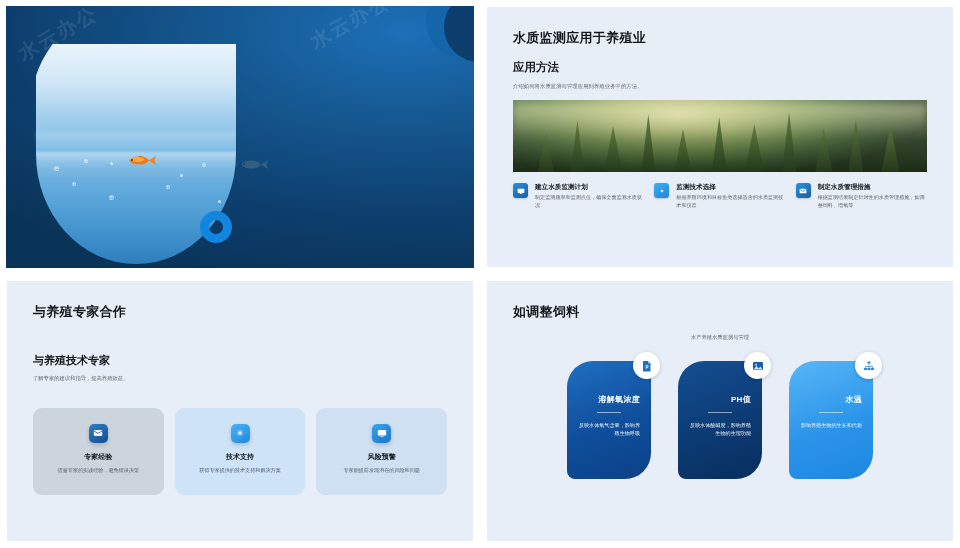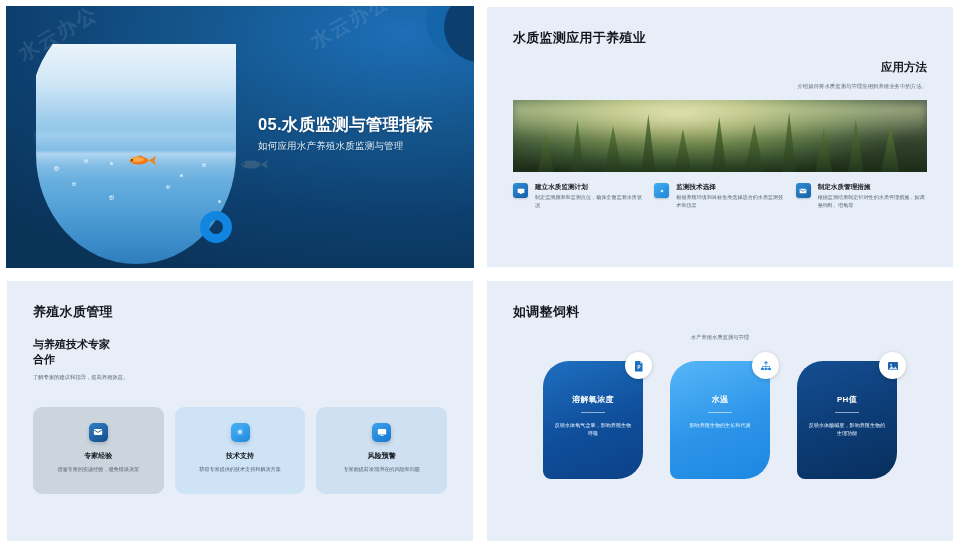--- a/index.html
+++ b/index.html
@@ -90,21 +90,21 @@
     width:100%; height:100%;
     background:#e8eef7;
     position:relative;
     padding:22px 26px;
   }
   .hdr {
     font-size:13px; font-weight:700; color:#14181d; letter-spacing:.3px;
   }
 
   
-  .s2-center { text-align:right; margin-top:13px; }
+  .s2-center { text-align:left; margin-top:13px; }
   .s2-h2 { font-size:11.5px; font-weight:700; color:#14181d; }
   .s2-p  { font-size:5.3px; color:#5b6673; margin-top:8px; letter-spacing:.1px; }
   .photo {
     margin:10px auto 0; width:100%; height:72px;
     background:
       linear-gradient(180deg,rgba(255,255,255,.22),rgba(0,0,0,.18)),
       radial-gradient(60% 90% at 40% 20%, #d9d99a 0%, #9fae62 28%, #5d7c3c 55%, #36542a 78%, #22361b 100%);
     position:relative; overflow:hidden;
   }
   .tree { position:absolute; bottom:0; background:linear-gradient(180deg,#5d7a3a,#23381c);
@@ -121,21 +121,21 @@
   }
   .ico-a { background:linear-gradient(145deg,#2f8fd6,#1560a8); }
   .ico-b { background:linear-gradient(145deg,#43aef3,#1f86d4); }
   .ico-c { background:linear-gradient(145deg,#2f8fd6,#1560a8); }
   .ico svg { width:8px; height:8px; fill:#ffffff; }
   .col-txt { flex:1; }
   .col-h { font-size:6.6px; font-weight:700; color:#14181d; line-height:1.25; }
   .col-p { font-size:5.1px; color:#5b6673; line-height:1.55; margin-top:3px; }
 
   
-  .s3-h2 { font-size:11px; font-weight:700; color:#14181d; line-height:1.35; margin-top:16px; }
+  .s3-h2 { font-size:11px; font-weight:700; color:#14181d; line-height:1.35; margin-top:32px; }
   .s3-p  { font-size:5.3px; color:#5b6673; margin-top:7px; }
   .cards3 { display:flex; gap:11px; margin-top:26px; }
   .card3 {
     flex:1; border-radius:9px; padding:16px 10px 14px;
     text-align:center; height:87px;
     display:flex; flex-direction:column; align-items:center;
   }
   .c3-a { background:#ccd5de; }
   .c3-b { background:#cfe3f7; }
   .c3-c { background:#cfe0f2; }
@@ -147,23 +147,23 @@
   .c3ico svg { width:10px; height:10px; fill:#fff; }
   .c3-h { font-size:7px; font-weight:700; color:#14181d; }
   .c3-p { font-size:5.1px; color:#55606d; line-height:1.6; margin-top:4px; }
 
   
   .s4-center { text-align:center; margin-top:13px; }
   .s4-h2 { font-size:11.5px; font-weight:700; color:#14181d; }
   .s4-p  { font-size:5.3px; color:#5b6673; margin-top:9px; }
   .cards4 { display:flex; justify-content:center; gap:27px; margin-top:20px; }
   .card4 {
-    position:relative; width:100px; height:118px;
+    position:relative; width:84px; height:118px;
     border-radius:26px 8px 26px 8px;
-    padding:33px 11px 0; text-align:center; color:#fff;
+    padding:33px 11px 0; text-align:right; color:#fff;
   }
   .c4-a { background:linear-gradient(160deg,#1f6fc0 0%,#0f4e9b 55%,#0c4187 100%); }
   .c4-b { background:linear-gradient(160deg,#57b6f7 0%,#2c95ea 55%,#1d86df 100%); }
   .c4-c { background:linear-gradient(160deg,#144f93 0%,#0c3b74 55%,#082f5e 100%); }
   .c4badge {
     position:absolute; right:-9px; top:-9px;
     width:27px; height:27px; border-radius:50%;
     background:#ffffff; display:flex; align-items:center; justify-content:center;
     box-shadow:0 1px 4px rgba(0,0,0,.18);
   }
@@ -207,24 +207,20 @@
       <div class="bub" style="left:104px; top:156px; width:3px;  height:3px;"></div>
       <div class="bub" style="left:66px;  top:176px; width:4px;  height:4px;"></div>
       <div class="bub" style="left:160px; top:179px; width:4px;  height:4px;"></div>
       <div class="bub" style="left:103px; top:189px; width:5px;  height:5px;"></div>
       <div class="bub" style="left:196px; top:157px; width:4px;  height:4px;"></div>
       <div class="bub" style="left:174px; top:168px; width:3px;  height:3px;"></div>
       <div class="bub" style="left:212px; top:194px; width:3px;  height:3px;"></div>
 
       <div class="ring"></div>
 
-      <div class="s1-text">
-        <div class="s1-title">05.水质监测与管理指标</div>
-        <div class="s1-sub">如何应用水产养殖水质监测与管理</div>
-      </div>
     </div>
   </div>
 
   <div class="slide light">
     <div class="light-inner">
       <div class="hdr">水质监测应用于养殖业</div>
 
       <div class="s2-center">
         <div class="s2-h2">应用方法</div>
         <div class="s2-p">介绍如何将水质监测与管理应用到养殖业务中的方法。</div>
@@ -285,24 +281,23 @@
             <div class="col-p">根据监测结果制定针对性的水质管理措施，如调整饲料、增氧等</div>
           </div>
         </div>
 
       </div>
     </div>
   </div>
 
   <div class="slide light">
     <div class="light-inner">
-      <div class="hdr">养殖水质管理</div>
+      <div class="hdr">与养殖专家合作</div>
 
       <div class="s3-h2">与养殖技术专家</div>
-      <div class="s3-h2" style="margin-top:0">合作</div>
       <div class="s3-p">了解专家的建议和指导，提高养殖效益。</div>
 
       <div class="cards3">
 
         <div class="card3 c3-a">
           <div class="c3ico" style="background:linear-gradient(145deg,#2f7fc4,#134d8e);">
             <svg viewBox="0 0 24 24">
                 <rect x="2" y="5" width="20" height="14" rx="2"></rect>
                 <path d="M2 7l10 6 10-6" fill="none" stroke="#134d8e" stroke-width="2"></path>
               </svg>
@@ -351,47 +346,47 @@
           <div class="c4badge">
             <svg viewBox="0 0 24 24">
               <path d="M5 2h9l5 5v15a1 1 0 01-1 1H5a1 1 0 01-1-1V3a1 1 0 011-1z" fill="#1f6fc0"></path>
               <path d="M14 2l5 5h-5V2z" fill="#8fc4ee"></path>
               <text x="12" y="17" font-size="9" font-family="Liberation Sans" font-weight="bold" fill="#fff" text-anchor="middle">P</text>
             </svg>
           </div>
           <div class="c4-h">溶解氧浓度</div>
           <div class="c4-rule"></div>
           <div class="c4-p">反映水体氧气含量，影响养殖生物呼吸</div>
+        </div>
+
+        <div class="card4 c4-c">
+          <div class="c4badge">
+            <svg viewBox="0 0 24 24">
+              <rect x="2" y="4" width="20" height="16" rx="2" fill="#1a5fa8"></rect>
+              <circle cx="8" cy="9.5" r="1.8" fill="#cfe6fb"></circle>
+              <path d="M3 19l6-7 4.5 5L17 13l4 6z" fill="#cfe6fb"></path>
+            </svg>
+          </div>
+          <div class="c4-h">PH值</div>
+          <div class="c4-rule"></div>
+          <div class="c4-p">反映水体酸碱度，影响养殖生物的生理功能</div>
         </div>
 
         <div class="card4 c4-b">
           <div class="c4badge">
             <svg viewBox="0 0 24 24" fill="#1f86df">
               <rect x="9" y="3" width="6" height="4" rx="1"></rect>
               <rect x="2" y="16" width="6" height="4" rx="1"></rect>
               <rect x="9" y="16" width="6" height="4" rx="1"></rect>
               <rect x="16" y="16" width="6" height="4" rx="1"></rect>
               <path d="M12 7v4M5 16v-3h14v3M12 13v3" stroke="#1f86df" stroke-width="1.4" fill="none"></path>
             </svg>
           </div>
           <div class="c4-h">水温</div>
           <div class="c4-rule"></div>
           <div class="c4-p">影响养殖生物的生长和代谢</div>
         </div>
 
-        <div class="card4 c4-c">
-          <div class="c4badge">
-            <svg viewBox="0 0 24 24">
-              <rect x="2" y="4" width="20" height="16" rx="2" fill="#1a5fa8"></rect>
-              <circle cx="8" cy="9.5" r="1.8" fill="#cfe6fb"></circle>
-              <path d="M3 19l6-7 4.5 5L17 13l4 6z" fill="#cfe6fb"></path>
-            </svg>
-          </div>
-          <div class="c4-h">PH值</div>
-          <div class="c4-rule"></div>
-          <div class="c4-p">反映水体酸碱度，影响养殖生物的生理功能</div>
-        </div>
-
       </div>
     </div>
   </div>
 
 </div>
 
 </body></html>

